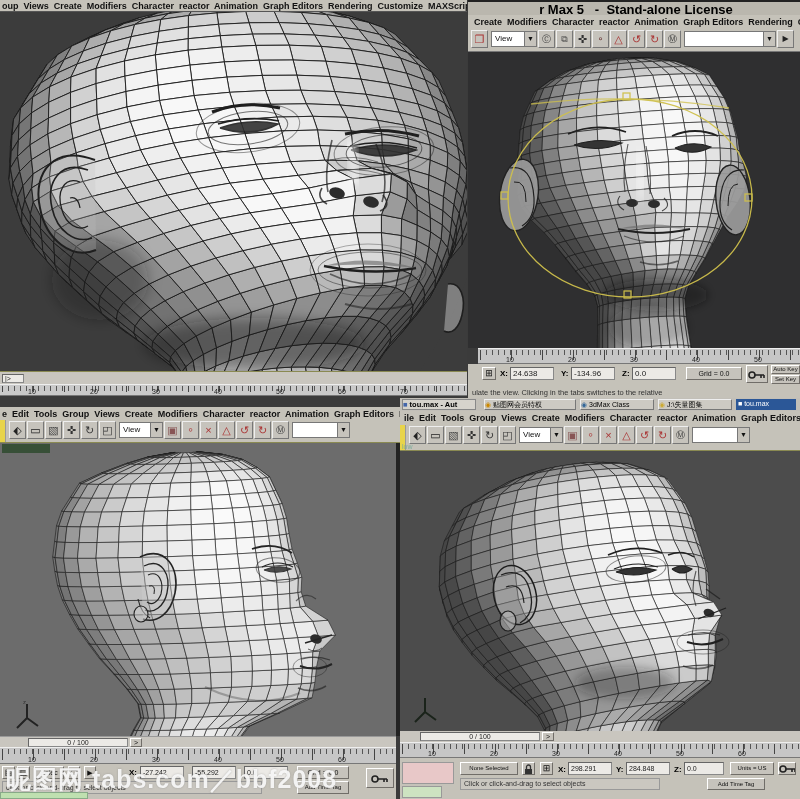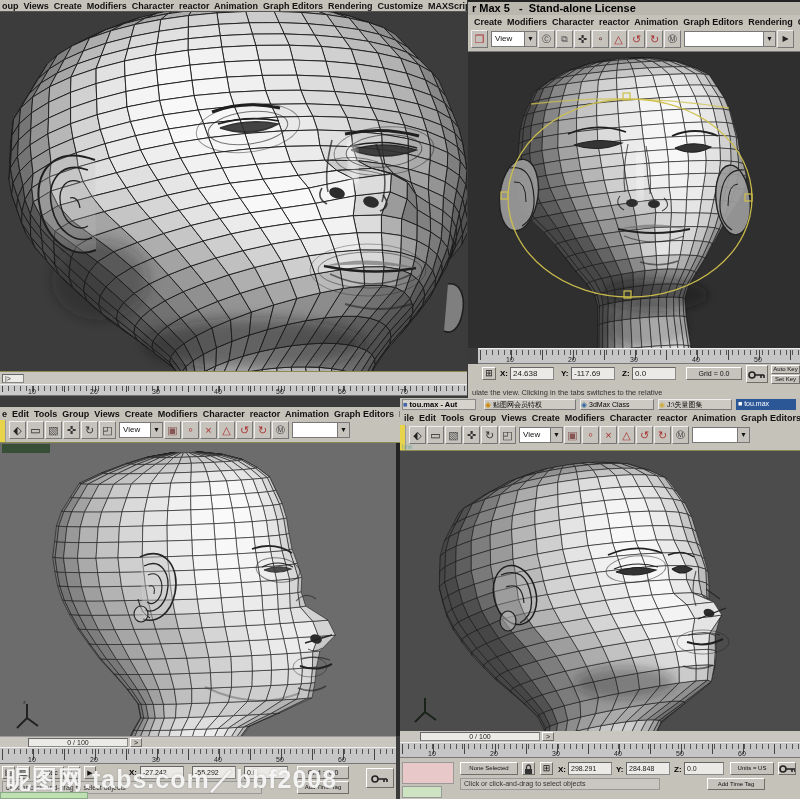--- a/index.html
+++ b/index.html
@@ -1,21 +1,21 @@
 <!DOCTYPE html>
 <html><head><meta charset="utf-8"><style>
 *{margin:0;padding:0;box-sizing:border-box;}
 html,body{width:800px;height:799px;overflow:hidden;background:#3b3b3b;
  font-family:"Liberation Sans",sans-serif;}
 #page{position:relative;width:800px;height:799px;overflow:hidden;}
 .abs{position:absolute;}
 .menutx{font-size:9px;font-weight:bold;color:#111;white-space:nowrap;overflow:hidden;
  letter-spacing:0px;}
 .bar{background:#c5c2b9;}
-.titlebar{background:#bab7ae;color:#000;font-weight:bold;font-size:11px;white-space:nowrap;overflow:hidden;}
+.titlebar{background:#bab7ae;color:#000;font-weight:bold;font-size:13px;white-space:nowrap;overflow:hidden;text-align:center;}
 .fld{background:#eceae6;border:1px solid #888;border-top-color:#666;border-left-color:#666;
  font-size:8px;color:#222;overflow:hidden;white-space:nowrap;}
 .btn{background:#c6c3bc;border:1px solid #fff;border-right-color:#706d68;border-bottom-color:#706d68;
  font-size:8px;color:#111;text-align:center;overflow:hidden;white-space:nowrap;}
 </style></head><body>
 <div id="page">
 <div class="abs bar" style="left:0;top:0;width:467px;height:12px;border-bottom:1px solid #555;">
       <div class="menutx" style="padding:1px 0 0 2px;">oup&nbsp; Views&nbsp; Create&nbsp; Modifiers&nbsp; Character&nbsp; reactor&nbsp; Animation&nbsp; Graph Editors&nbsp; Rendering&nbsp; Customize&nbsp; MAXScript&nbsp; Help</div>
     </div>
 <div class="abs" style="left:0;top:12px;width:467px;height:359px;background:#3c3c3c;overflow:hidden;"><svg width="467" height="359" viewBox="0 0 467 359">
@@ -1066,21 +1066,21 @@
       <span style="position:absolute;left:90px;top:7px;font-size:7px;color:#222;">20</span>
       <span style="position:absolute;left:152px;top:7px;font-size:7px;color:#222;">30</span>
       <span style="position:absolute;left:214px;top:7px;font-size:7px;color:#222;">40</span>
       <span style="position:absolute;left:276px;top:7px;font-size:7px;color:#222;">50</span>
     </div>
 <div class="abs bar" style="left:468px;top:364px;width:332px;height:22px;">
       <div class="abs btn" style="left:14px;top:3px;width:14px;height:13px;font-size:9px;line-height:11px;background:#c6c3bc;">⊞</div>
       <span style="position:absolute;left:32px;top:5px;font-size:8px;font-weight:bold;">X:</span>
       <div class="abs fld" style="left:42px;top:3px;width:44px;height:13px;font-size:8px;text-align:left;line-height:11px;padding:0 2px;">24.638</div>
       <span style="position:absolute;left:93px;top:5px;font-size:8px;font-weight:bold;">Y:</span>
-      <div class="abs fld" style="left:103px;top:3px;width:44px;height:13px;font-size:8px;text-align:left;line-height:11px;padding:0 2px;">-117.69</div>
+      <div class="abs fld" style="left:103px;top:3px;width:44px;height:13px;font-size:8px;text-align:left;line-height:11px;padding:0 2px;">-134.96</div>
       <span style="position:absolute;left:154px;top:5px;font-size:8px;font-weight:bold;">Z:</span>
       <div class="abs fld" style="left:164px;top:3px;width:44px;height:13px;font-size:8px;text-align:left;line-height:11px;padding:0 2px;">0.0</div>
       <div class="abs btn" style="left:218px;top:3px;width:56px;height:13px;font-size:7px;line-height:11px;background:#c6c3bc;">Grid = 0.0</div>
       <div class="abs btn" style="left:278px;top:1px;width:22px;height:18px;font-size:12px;line-height:16px;background:#c6c3bc;"><svg width="18" height="10" viewBox="0 0 18 10" style="vertical-align:middle">
           <circle cx="4" cy="5" r="3" fill="none" stroke="#222" stroke-width="1.6"></circle>
           <path d="M7 5 H16 M13 5 V8 M16 5 V8" stroke="#222" stroke-width="1.6" fill="none"></path>
         </svg></div>
       <div class="abs btn" style="left:303px;top:1px;width:29px;height:9px;font-size:6px;line-height:7px;background:#c6c3bc;">Auto Key</div>
       <div class="abs btn" style="left:303px;top:11px;width:29px;height:9px;font-size:6px;line-height:7px;background:#c6c3bc;">Set Key</div>
     </div>

